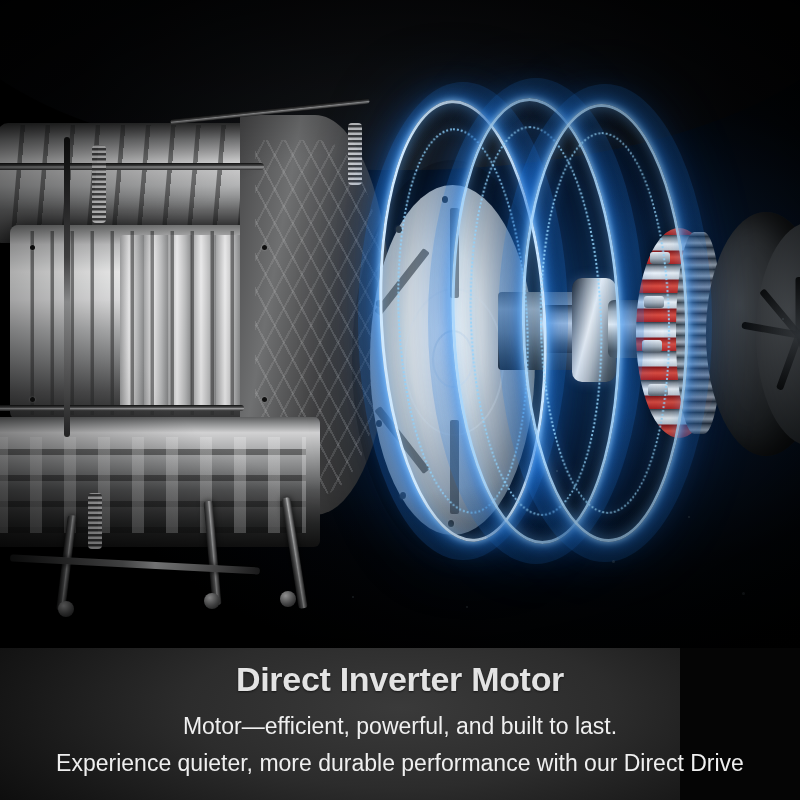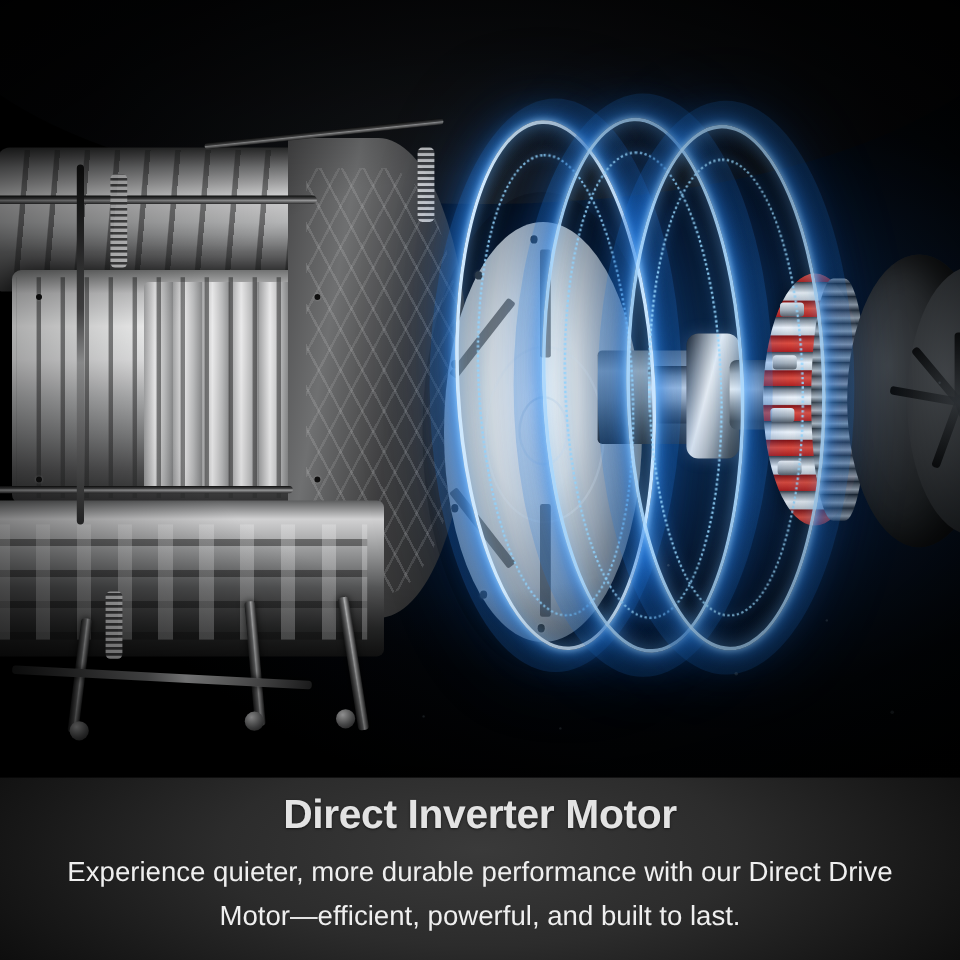--- a/index.html
+++ b/index.html
@@ -160,21 +160,21 @@
     border:2px dotted rgba(150,215,255,.9);
     filter:drop-shadow(0 0 4px rgba(70,160,255,.9));
   }
   .ringglow{
     position:absolute;border-radius:50%;
     background:radial-gradient(ellipse at 50% 50%, rgba(26,110,210,0) 58%, rgba(35,125,225,.28) 74%, rgba(20,70,150,0) 92%);
   }
 
   
   #panel{
-    position:absolute;left:0;top:648px;width:800px;height:152px;
+    position:absolute;left:0;top:648px;width:680px;height:152px;
     background:radial-gradient(ellipse 560px 210px at 400px 60px, #3a3a3a 0%, #2c2c2c 38%, #191919 66%, #0b0b0b 88%, #050505 100%);
     padding-left:13px;
   }
   #panelTitle{
     position:absolute;left:0;top:12px;width:800px;text-align:center;
     font-size:34px;font-weight:700;letter-spacing:-.3px;color:#e3e3e3;
     text-shadow:0 1px 2px rgba(0,0,0,.6);
   }
   #panelSub{
     position:absolute;left:0;top:60px;width:800px;text-align:center;
@@ -285,18 +285,18 @@
     <div class="mote" style="left:352px;top:596px;width:2px;height:2px;"></div>
     <div class="mote" style="left:556px;top:470px;width:2px;height:2px;"></div>
     <div class="mote" style="left:782px;top:318px;width:2px;height:2px;"></div>
 
     <div class="vig-all"></div>
   </div>
 
   <div id="panel">
     <div id="panelTitle">Direct Inverter Motor</div>
     <div id="panelSub">
+      <span class="subline">Motor—efficient, powerful, and built to last.</span>
       <span class="subline">Experience quieter, more durable performance with our Direct Drive</span>
-      <span class="subline">Motor—efficient, powerful, and built to last.</span>
     </div>
   </div>
 
 </div>
 
 </body></html>

